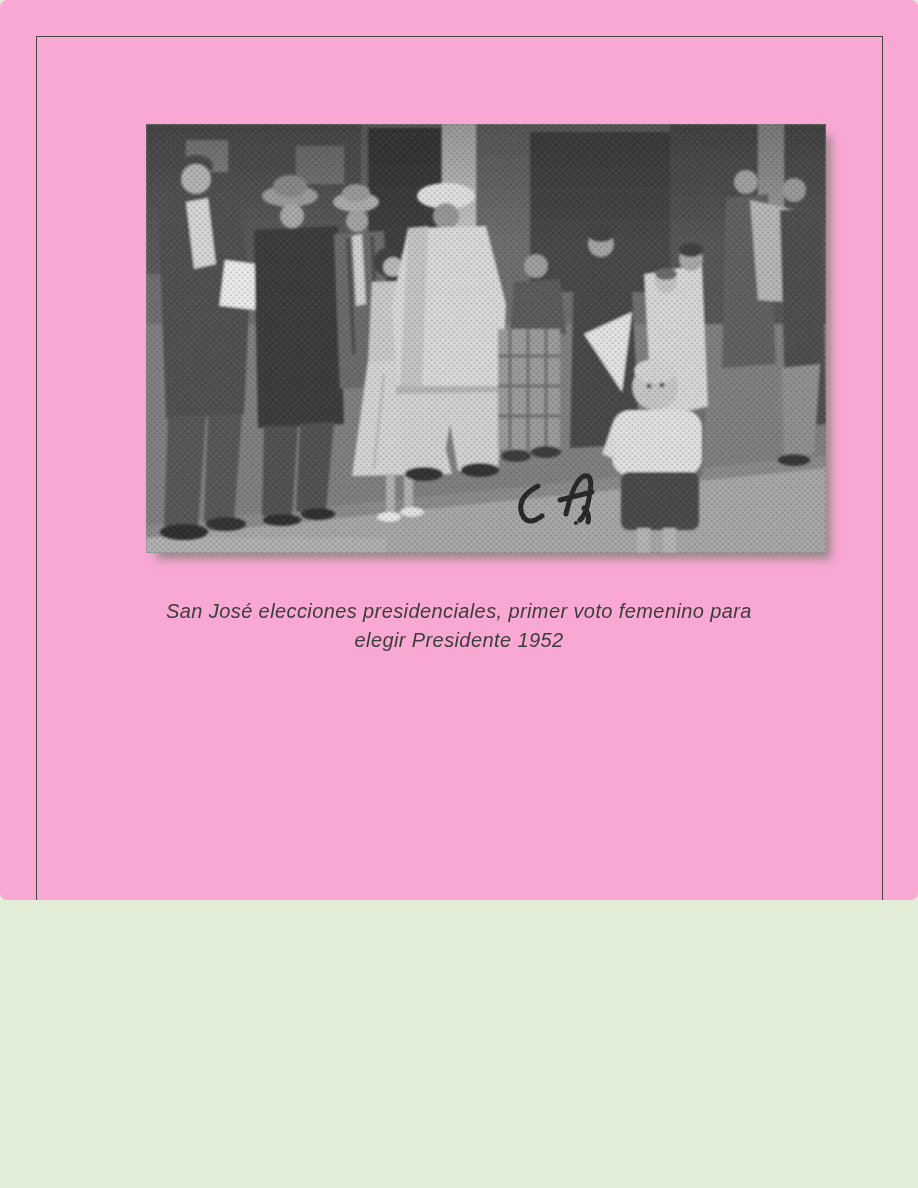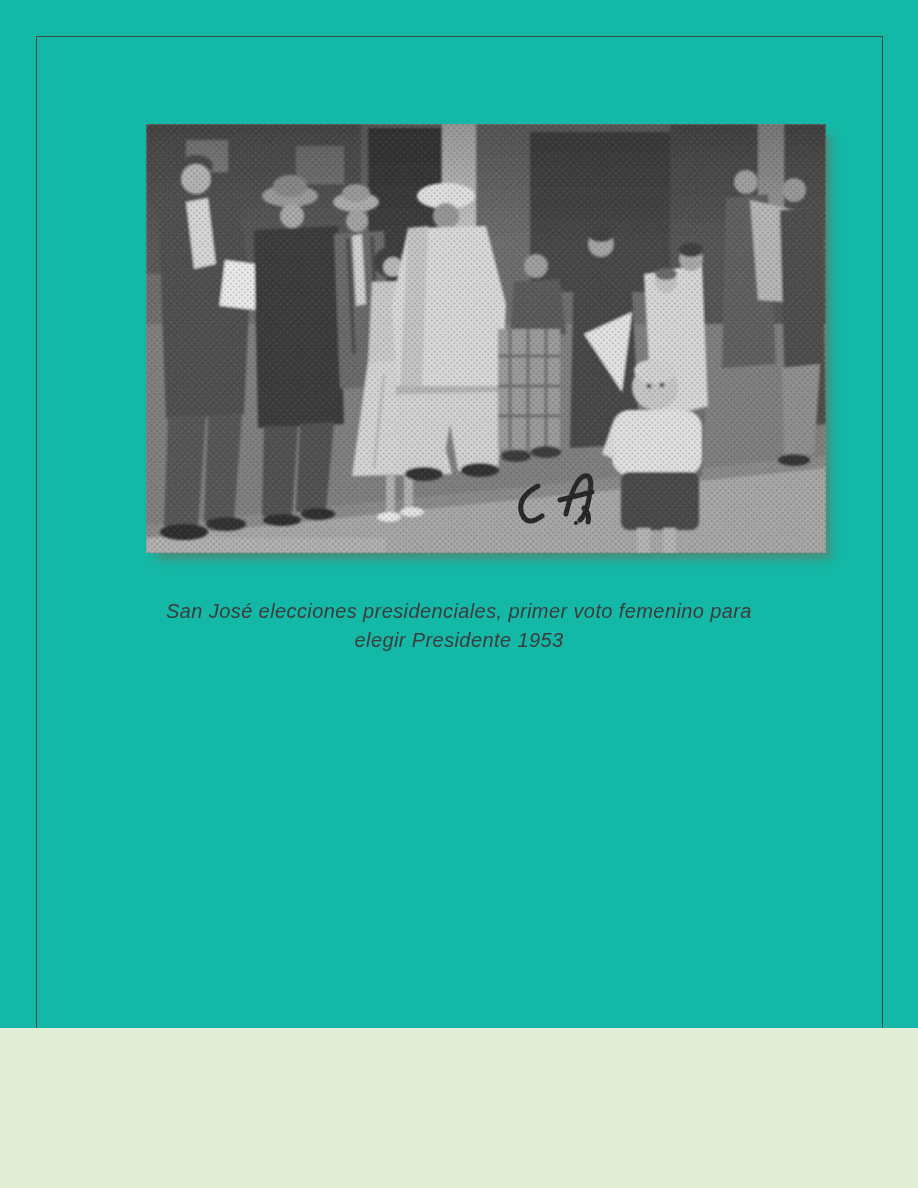--- a/index.html
+++ b/index.html
@@ -4,23 +4,24 @@
 <style>
   html, body {
     margin: 0;
     padding: 0;
     background: #e2edd8;
     font-family: "Liberation Sans", sans-serif;
   }
   .page {
     position: relative;
     width: 918px;
-    height: 1028px;
-    background: #14b8a6;
+    height: 900px;
+    background: #f9a8d4;
     overflow: hidden;
+    border-radius: 7px;
   }
   .frame {
     position: absolute;
     left: 36px;
     top: 36px;
     width: 845px;
     height: 1113px;
     border: 1px solid #3f4a3d;
     pointer-events: none;
   }
@@ -199,16 +200,16 @@
 
       <g>
         <rect x="0" y="0" width="680" height="429" fill="url(#halftoneDark)"></rect>
         <rect x="0" y="0" width="680" height="429" fill="url(#halftoneLight)"></rect>
       </g>
     </svg>
   </figure>
 
   <div class="caption">
     <div class="line">San José elecciones presidenciales, primer voto femenino para</div>
-    <div class="line">elegir Presidente 1953</div>
+    <div class="line">elegir Presidente 1952</div>
   </div>
 
 </div>
 
 </body></html>

